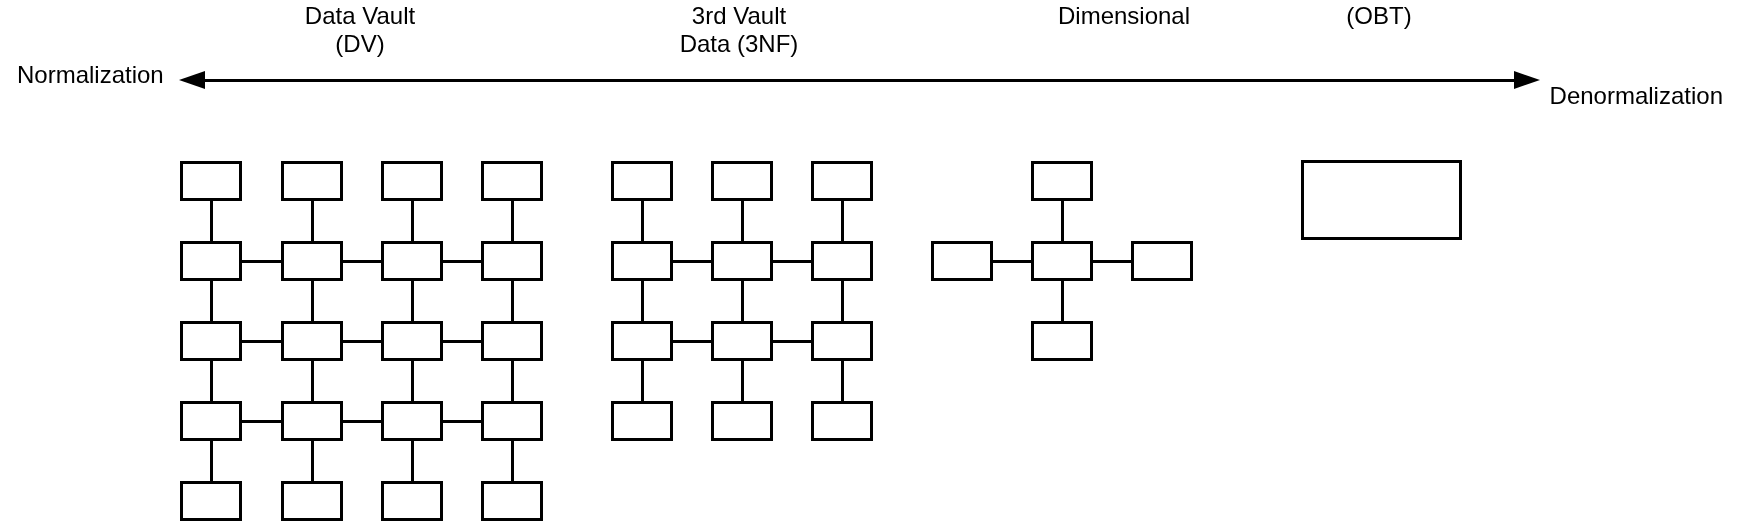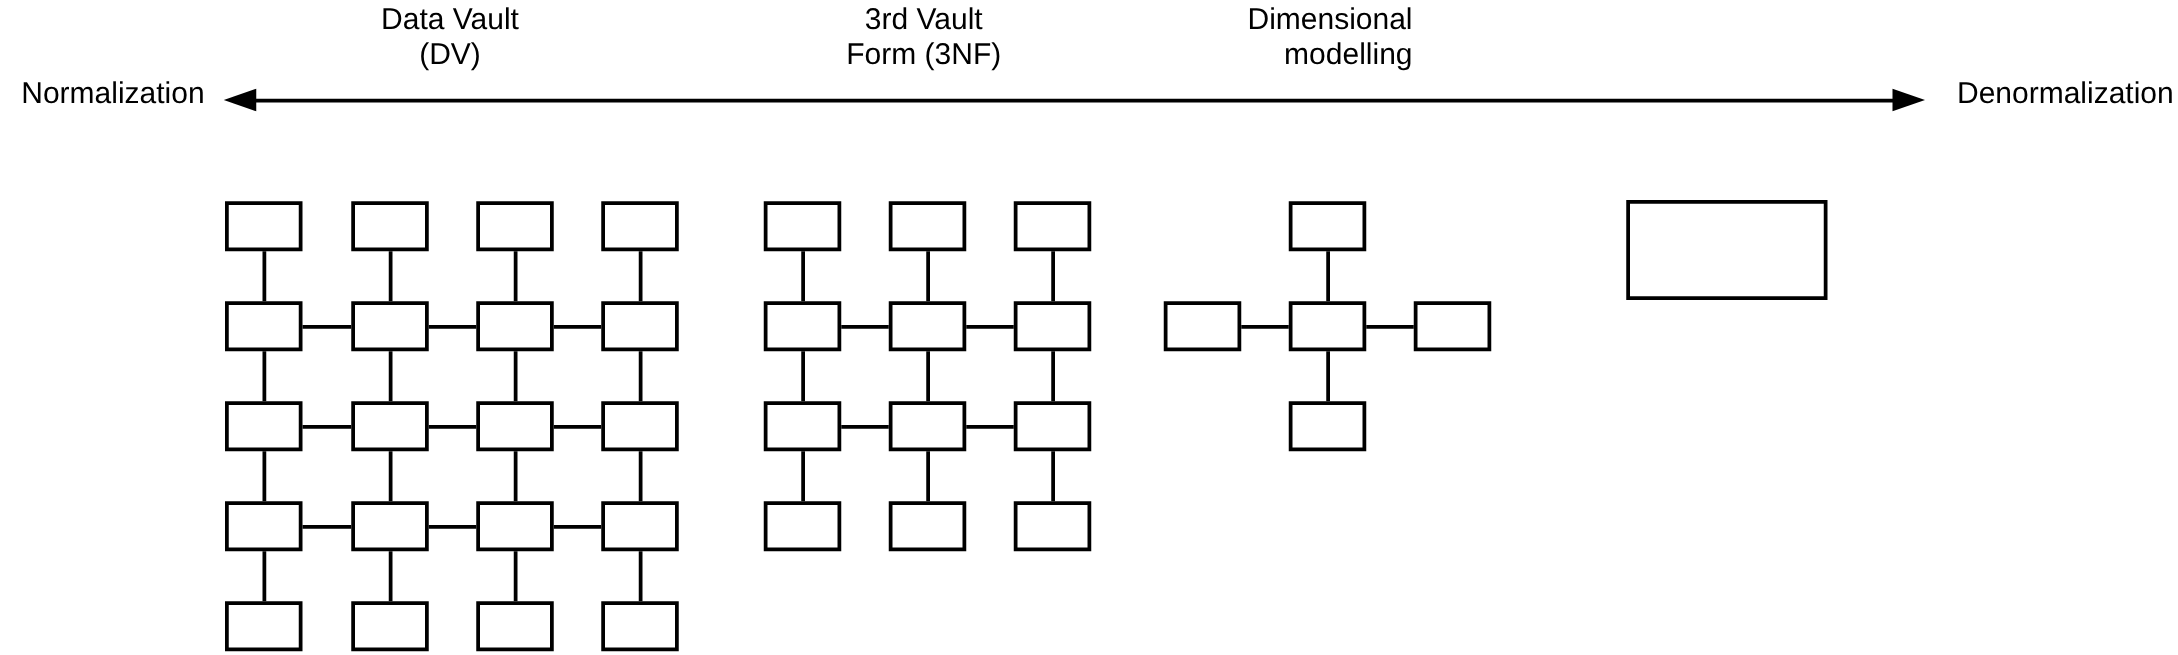--- a/index.html
+++ b/index.html
@@ -19,21 +19,21 @@
     overflow: hidden;
   }
   .axis-label {
     position: absolute;
     top: 61px;
     font-size: 24px;
     line-height: 28px;
     white-space: nowrap;
   }
   .axis-label.left  { left: 17px; }
-  .axis-label.right { right: 3px; }
+  .axis-label.right { right: 19px; margin-top: 21px; }
 
   .method-label {
     position: absolute;
     top: 2px;
     transform: translateX(-50%);
     text-align: center;
     font-size: 24px;
     line-height: 28px;
     white-space: nowrap;
   }
@@ -78,27 +78,27 @@
       <div class="arrow-head left" style="left: 179px; top: 71px;"></div>
       <div class="arrow-head right" style="left: 1514px; top: 71px;"></div>
     </div>
   <div id="header-layer">
       <div class="method-label" style="left: 360px;">
         <div>Data Vault</div>
         <div>(DV)</div>
       </div>
       <div class="method-label" style="left: 739px;">
         <div>3rd Vault</div>
-        <div>Form (3NF)</div>
+        <div>Data (3NF)</div>
       </div>
-      <div class="method-label" style="left: 1064px; text-align: right;">
+      <div class="method-label" style="left: 1124px;">
         <div>Dimensional</div>
-        <div>modelling</div>
       </div>
       <div class="method-label" style="left: 1379px;">
+        <div>(OBT)</div>
       </div>
     </div>
   <div id="diagram-layer">
       <div class="conn" style="left: 209.5px; top: 181px; width: 3px; height: 80px;"></div>
       <div class="conn" style="left: 209.5px; top: 261px; width: 3px; height: 80px;"></div>
       <div class="conn" style="left: 209.5px; top: 341px; width: 3px; height: 80px;"></div>
       <div class="conn" style="left: 209.5px; top: 421px; width: 3px; height: 80px;"></div>
       <div class="conn" style="left: 310.5px; top: 181px; width: 3px; height: 80px;"></div>
       <div class="conn" style="left: 310.5px; top: 261px; width: 3px; height: 80px;"></div>
       <div class="conn" style="left: 310.5px; top: 341px; width: 3px; height: 80px;"></div>

